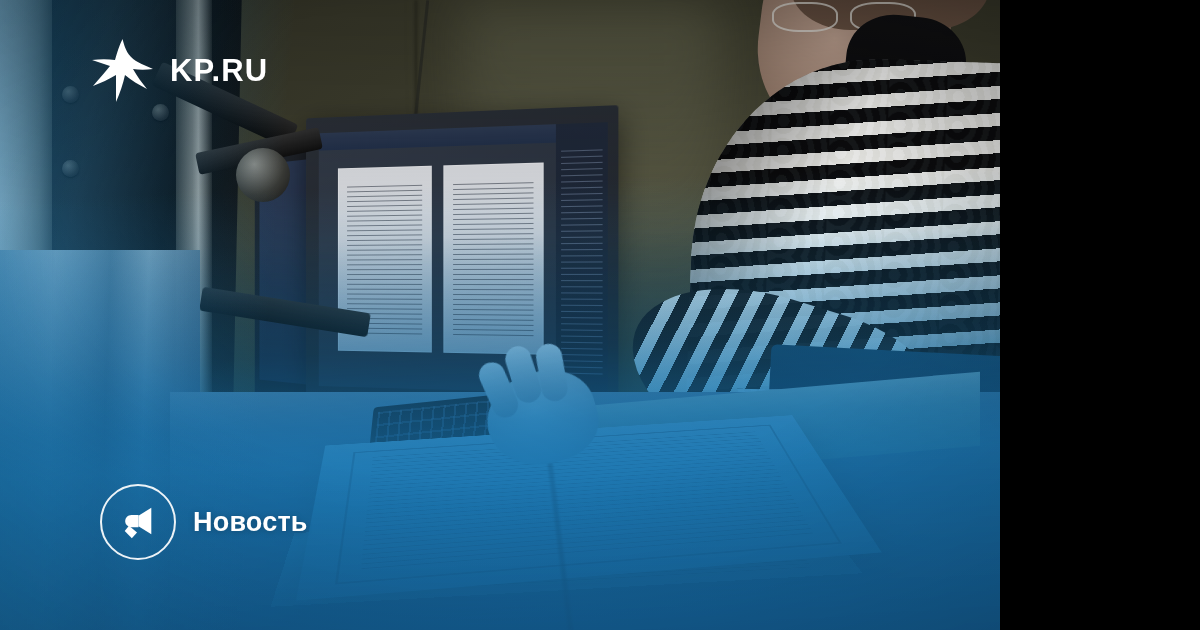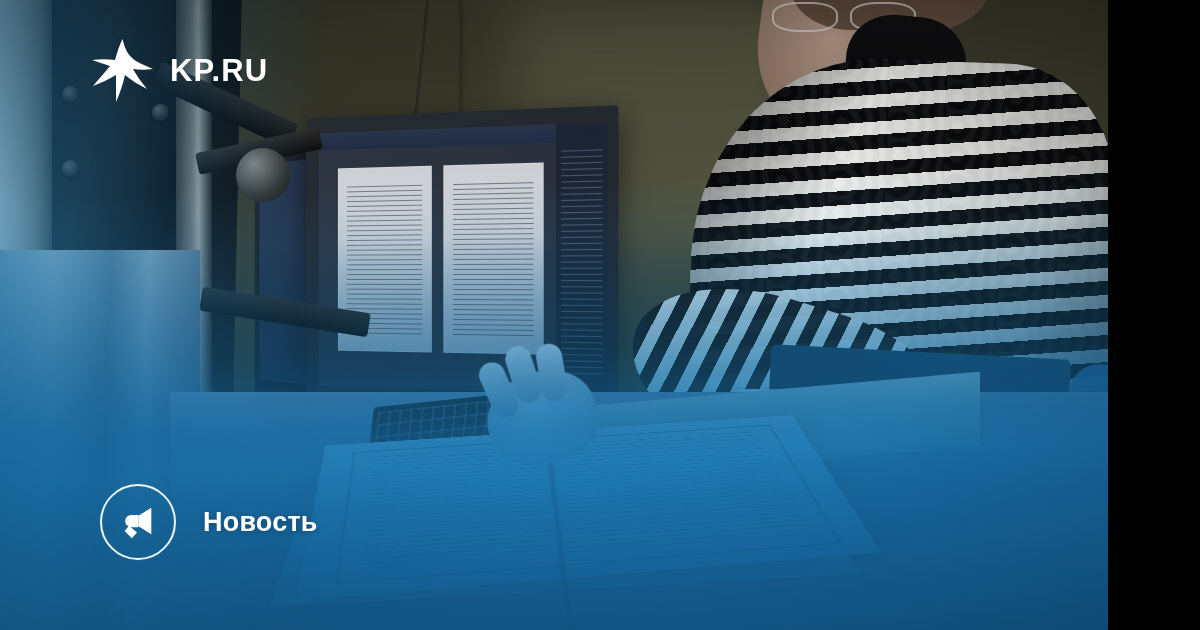--- a/index.html
+++ b/index.html
@@ -6,21 +6,21 @@
     margin: 0;
     padding: 0;
     background: #000;
   }
   body {
     font-family: "Liberation Sans", sans-serif;
   }
 
   #card {
     position: relative;
-    width: 1108px;
+    width: 1000px;
     height: 630px;
     overflow: hidden;
     background: #8b5cf6;
   }
 
   
   .photo { position:absolute; inset:0; overflow:hidden; }
 
   
   .wall {
@@ -347,21 +347,21 @@
     font-size:46px;
     font-weight:700;
     line-height:56px;
     letter-spacing:-0.2px;
     text-shadow: 0 2px 10px rgba(0,0,0,.35);
     white-space: pre-line;
   }
 
   .badge {
     position:absolute; left:100px; top:484px;
-    display:flex; align-items:center; gap:27px;
+    display:flex; align-items:center; gap:17px;
   }
   .badge-circle {
     width:72px; height:72px; border-radius:50%;
     border:2px solid rgba(255,255,255,.92);
     display:flex; align-items:center; justify-content:center;
     flex: none;
   }
   .badge-circle svg { width:38px; height:38px; display:block; }
   .badge-label {
     color:#fff; font-size:27px; font-weight:600; letter-spacing:.2px;

